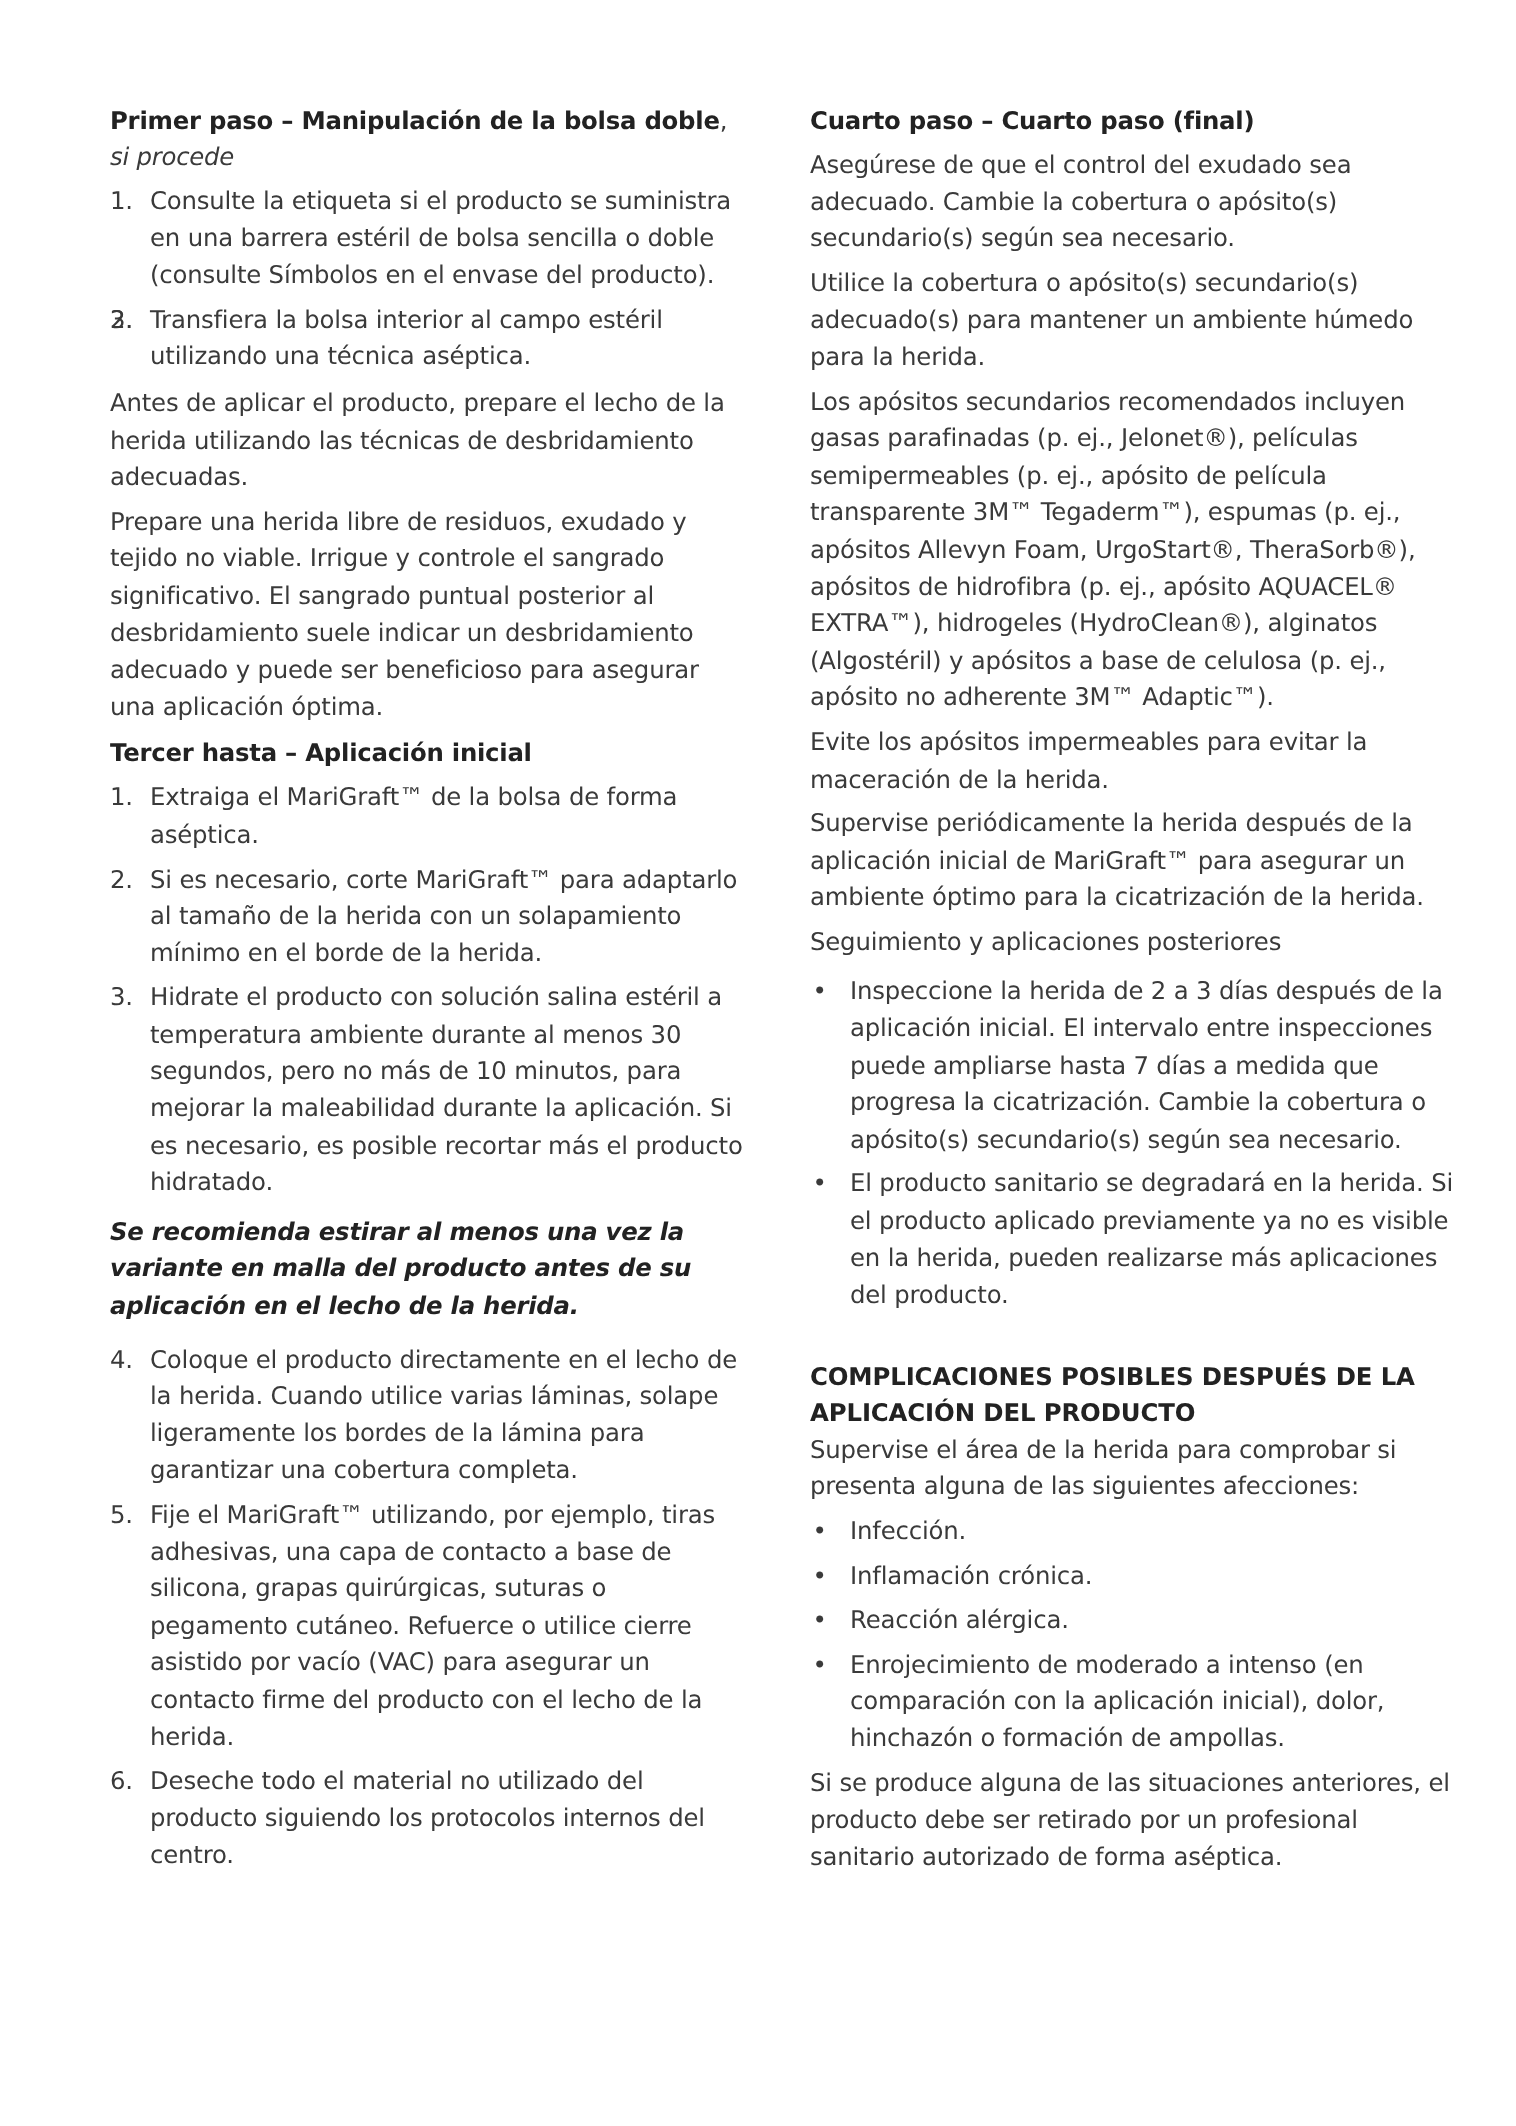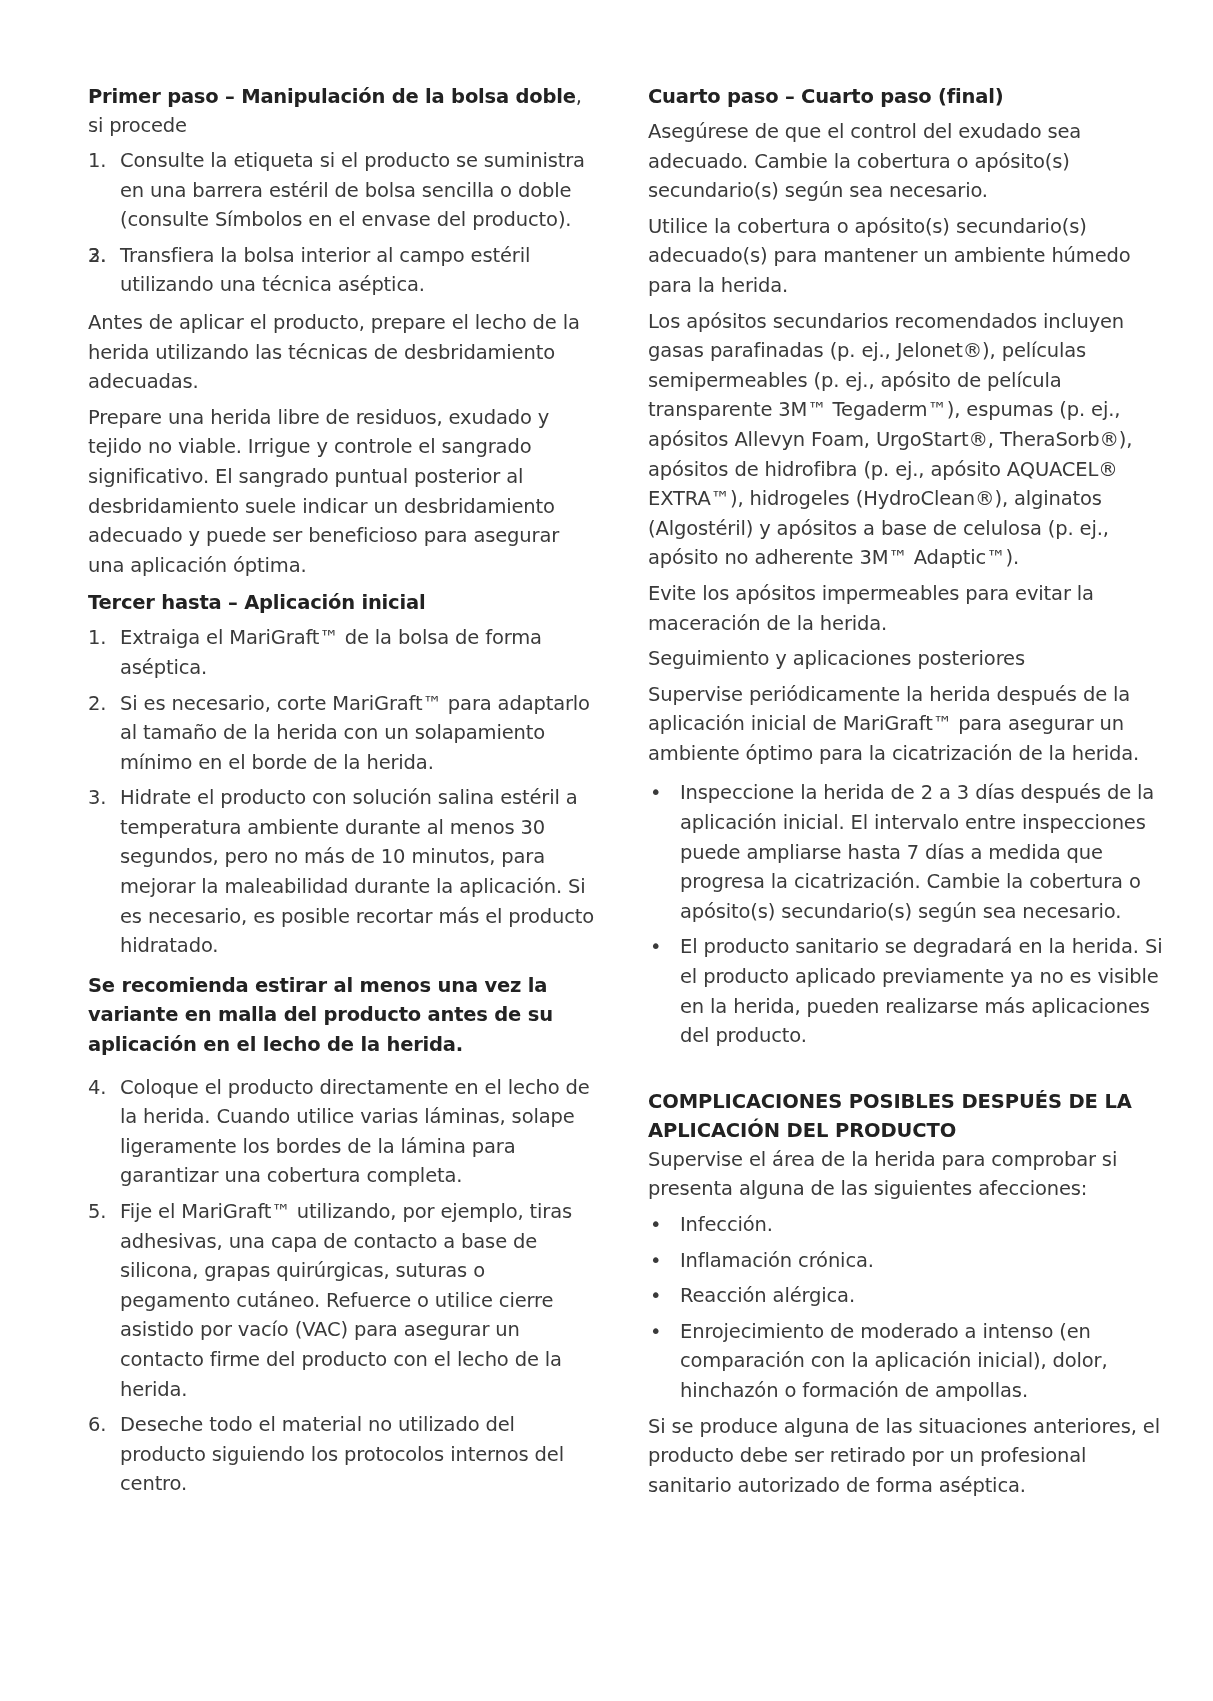--- a/index.html
+++ b/index.html
@@ -5,28 +5,28 @@
   html, body { margin: 0; padding: 0; background: #ffffff; }
   body {
     width: 1213px; height: 1701px; overflow: hidden; position: relative;
     font-family: "DejaVu Sans", "Liberation Sans", sans-serif;
     color: #3a3a3a;
   }
   .col { position: absolute; top: 82px; }
   .col-left { left: 88px; width: 510px; }
   .col-right { left: 648px; width: 520px; }
   .h { font-weight: bold; color: #222; font-size: 19.5px; line-height: 29px; margin: 0; letter-spacing: -0.2px; }
-  .h-it { font-weight: normal; color: #3a3a3a; }
+  .h-it { font-style: italic; font-weight: normal; color: #3a3a3a; }
   .p { font-size: 19.5px; line-height: 29.6px; margin: 6px 0 0 0; letter-spacing: -0.15px; }
   .first { margin-top: 0; }
   .ol, .ul { list-style: none; margin: 6px 0 0 0; padding: 0; }
   .ol li, .ul li { position: relative; padding-left: 32px; font-size: 19.5px; line-height: 29.6px; margin-top: 6px; letter-spacing: -0.15px; }
   .ol li .num { position: absolute; left: 0; top: 0; }
   .ul li .dot { position: absolute; left: 2px; top: 0; }
-  .note { font-weight: bold; color: #222; font-size: 19.5px; line-height: 29.6px; margin: 10px 0 13px 0; letter-spacing: -0.2px; }
+  .note { font-style: italic; font-weight: bold; color: #222; font-size: 19.5px; line-height: 29.6px; margin: 10px 0 13px 0; letter-spacing: -0.2px; }
   .caps { font-weight: bold; color: #222; font-size: 19.5px; line-height: 29px; margin: 36px 0 0 0; text-transform: uppercase; letter-spacing: -0.1px; }
 </style>
 </head>
 <body>
 
 <div class="col col-left">
   <section>
     <p class="h first"><span>Primer paso – Manipulación de la bolsa doble</span><span class="h-it" style="font-style:normal">,</span></p>
     <p class="h h-it">si procede</p>
     <ol class="ol">
@@ -60,22 +60,22 @@
 <div class="col col-right">
   <section>
     <p class="h first">Cuarto paso – Cuarto paso (final)</p>
     <p class="p">Asegúrese de que el control del exudado sea adecuado. Cambie la cobertura o apósito(s) secundario(s) según sea necesario.</p>
     <p class="p">Utilice la cobertura o apósito(s) secundario(s) adecuado(s) para mantener un ambiente húmedo para la herida.</p>
     <p class="p">Los apósitos secundarios recomendados incluyen gasas parafinadas (p. ej., Jelonet®), películas semipermeables (p. ej., apósito de película transparente 3M™ Tegaderm™), espumas (p. ej., apósitos Allevyn Foam, UrgoStart®, TheraSorb®), apósitos de hidrofibra (p. ej., apósito AQUACEL® EXTRA™), hidrogeles (HydroClean®), alginatos (Algostéril) y apósitos a base de celulosa (p. ej., apósito no adherente 3M™ Adaptic™).</p>
     <p class="p">Evite los apósitos impermeables para evitar la maceración de la herida.</p>
   </section>
 
   <section>
+    <p class="p">Supervise periódicamente la herida después de la aplicación inicial de MariGraft™ para asegurar un ambiente óptimo para la cicatrización de la herida.</p>
     <p class="p">Seguimiento y aplicaciones posteriores</p>
-    <p class="p">Supervise periódicamente la herida después de la aplicación inicial de MariGraft™ para asegurar un ambiente óptimo para la cicatrización de la herida.</p>
     <ul class="ul" style="margin-top:10px">
       <li><span class="dot">•</span><span>Inspeccione la herida de 2 a 3 días después de la aplicación inicial. El intervalo entre inspecciones puede ampliarse hasta 7 días a medida que progresa la cicatrización. Cambie la cobertura o apósito(s) secundario(s) según sea necesario.</span></li>
       <li><span class="dot">•</span><span>El producto sanitario se degradará en la herida. Si el producto aplicado previamente ya no es visible en la herida, pueden realizarse más aplicaciones del producto.</span></li>
     </ul>
   </section>
 
   <section>
     <p class="caps">COMPLICACIONES POSIBLES DESPUÉS DE LA APLICACIÓN DEL PRODUCTO</p>
     <p class="p first">Supervise el área de la herida para comprobar si presenta alguna de las siguientes afecciones:</p>
     <ul class="ul">

